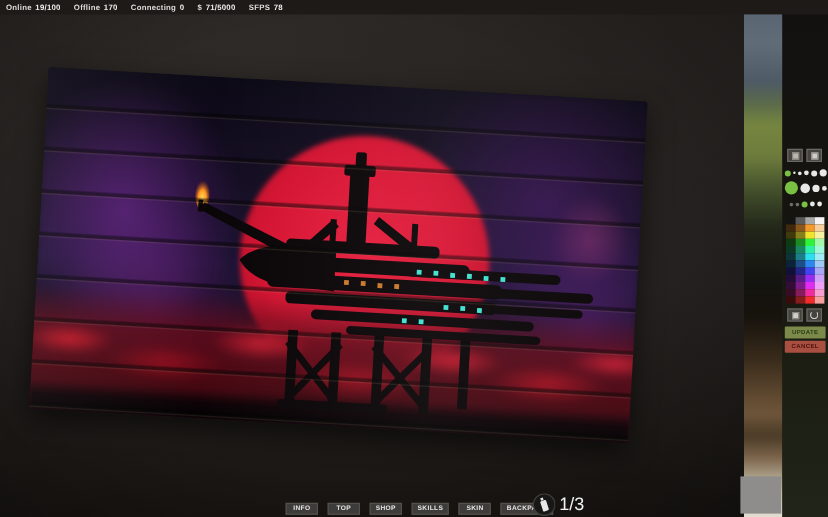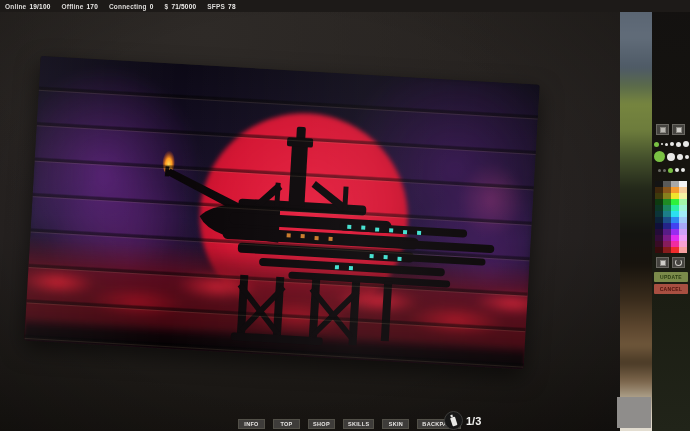--- a/index.html
+++ b/index.html
@@ -99,21 +99,21 @@
     display:flex;align-items:center;justify-content:center;
     font-size:5px;font-weight:bold;letter-spacing:.3px;}
   .update-btn{top:272px;background:var(--update-bg);color:#2c3d12;}
   .cancel-btn{top:284px;background:var(--cancel-bg);color:#4f120c;}
   
   .bottom-buttons{position:absolute;left:238px;top:419px;display:flex;gap:8px;z-index:5;}
   .menu-btn{height:10px;min-width:27px;padding:0 4px;background:#3e3c3a;border:1px solid #525048;
     box-sizing:border-box;color:#e8e6e4;font-size:5.5px;font-weight:bold;letter-spacing:.3px;
     display:flex;align-items:center;justify-content:center;}
   .charge{position:absolute;left:444px;top:411px;display:flex;align-items:center;gap:3px;z-index:6;}
-  .charge-count{font-size:11px;font-weight:bold;color:#f2f2f0;}
+  .charge-count{font-size:15px;font-weight:normal;color:#f2f2f0;}
 </style>
 </head>
 <body>
 
 <div class="viewport">
 
   <div class="sign">
     <div class="sign-sky"></div>
     <div class="sign-glows"></div>
     <div class="sun"></div>

